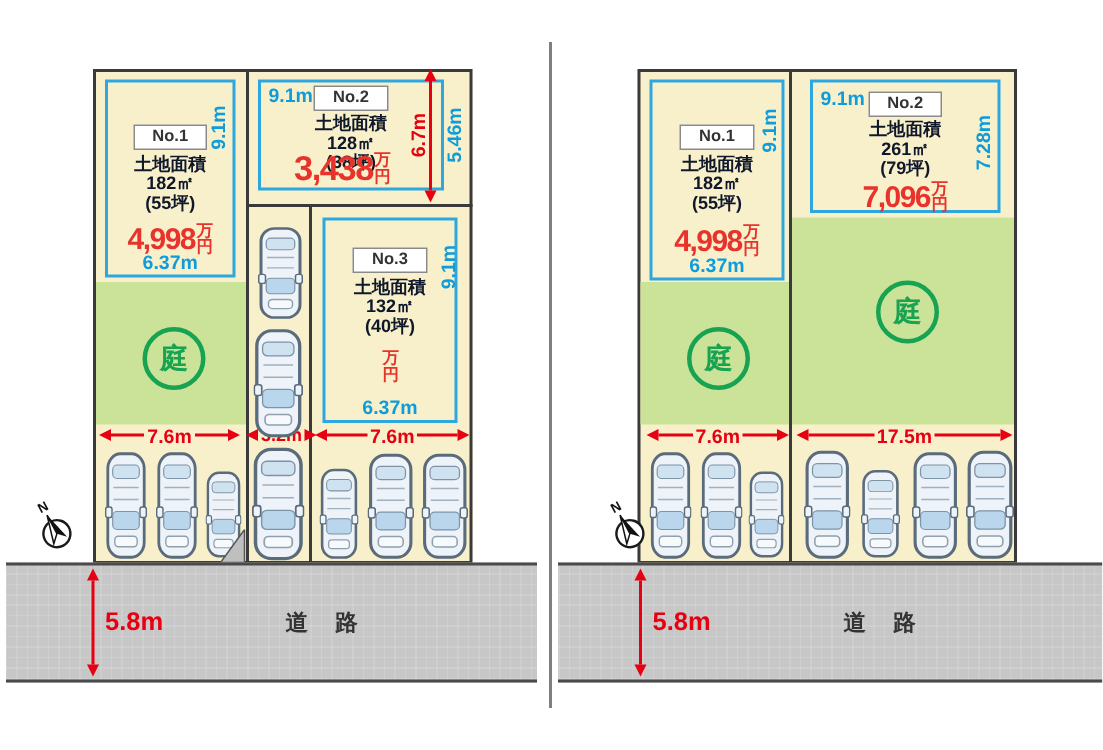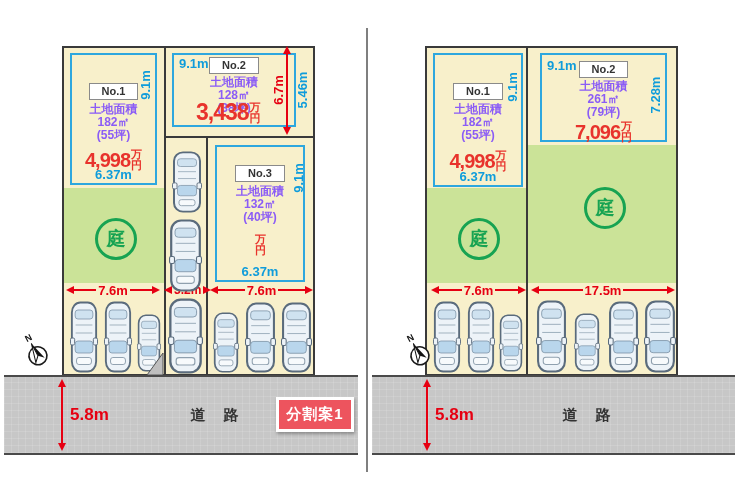--- a/index.html
+++ b/index.html
@@ -7,21 +7,21 @@
          font-family:"Liberation Sans","DejaVu Sans",sans-serif;}
   .panel{position:absolute;background:#f8f0cb;border:2px solid #3a3a3a;box-sizing:border-box;}
   .vline,.hline{position:absolute;background:#3a3a3a;}
   .garden{position:absolute;background:#cbe398;}
   .niwa{position:absolute;width:36px;height:36px;border:3px solid #17a352;border-radius:50%;
         color:#17a352;font-weight:bold;font-size:19px;display:flex;align-items:center;justify-content:center;}
   .card{position:absolute;border:2px solid #2ea7de;box-sizing:border-box;display:flex;
         flex-direction:column;align-items:center;text-align:center;}
   .nb{background:#fff;border:1px solid #8a8a8a;color:#333;font-size:11px;font-weight:bold;
       line-height:15px;padding:0 12px;}
-  .ti{font-size:12px;font-weight:bold;color:#8b5cf6;line-height:13px;}
+  .ti{font-size:12px;font-weight:bold;color:#0f172a;line-height:13px;}
   .price{display:flex;align-items:flex-start;color:#e8332c;font-weight:bold;}
   .price .num{font-size:20px;line-height:25px;letter-spacing:-1px;}
   .price.small .num{font-size:23px;line-height:22px;}
   .price .unit{display:flex;flex-direction:column;font-size:11px;line-height:11px;margin-left:1px;margin-top:1px;}
   .front{position:absolute;bottom:1px;left:0;right:0;text-align:center;color:#0f9cdb;font-weight:bold;font-size:13px;}
   .vt{position:absolute;width:44px;height:14px;line-height:14px;text-align:center;color:#0f9cdb;
       font-weight:bold;font-size:13px;transform:rotate(-90deg);white-space:nowrap;}
   .vtr{position:absolute;width:44px;height:14px;line-height:14px;text-align:center;color:#e60012;
       font-weight:bold;font-size:13px;transform:rotate(-90deg);white-space:nowrap;}
   .hblue{position:absolute;color:#0f9cdb;font-weight:bold;font-size:13px;line-height:14px;}
@@ -190,21 +190,20 @@
   </svg>
 
   <div class="road" style="left:4px;top:375px;width:354px"></div>
   <div class="roadlabel" style="left:173px;top:406px">道 路</div>
   <div class="dimv" style="left:55px;top:379px;height:72px">
     <span class="vd t"></span>
       <span class="lnv"></span>
       <span class="vd b"></span>
   </div>
   <div class="roadw" style="left:70px;top:405px">5.8m</div>
-  <div class="badge" style="left:276px;top:397px;background:#ed545e">分割案1</div>
 
   <svg width="30" height="42" style="position:absolute;left:22px;top:330px">
     <g transform="rotate(-28 15 24)">
       <circle cx="15" cy="26" r="9" fill="#fff" stroke="#1a1a1a" stroke-width="1.6"></circle>
       <polygon points="15,12 20,31 15,26" fill="#111"></polygon>
       <polygon points="15,12 10,31 15,26" fill="#fff" stroke="#111" stroke-width="1"></polygon>
       <text x="15" y="9" text-anchor="middle" font-size="9" font-weight="bold" fill="#111">N</text>
     </g>
   </svg>
 

